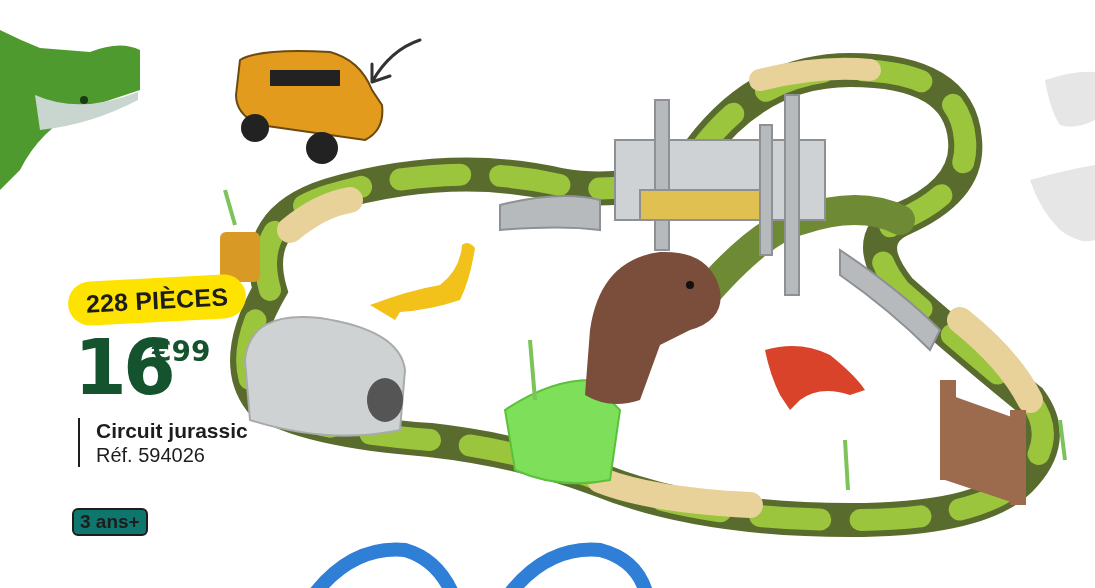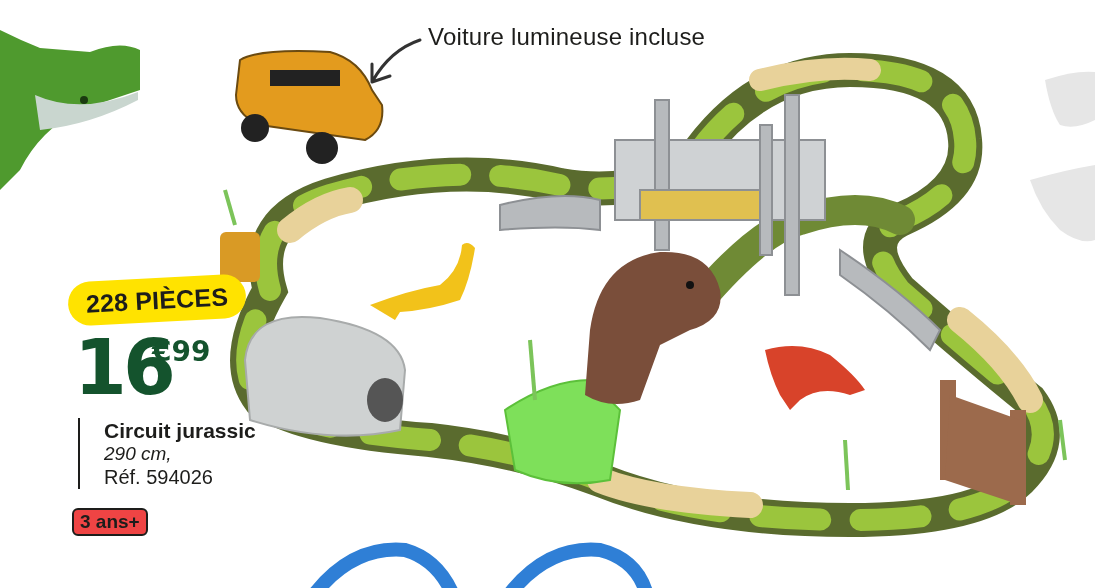--- a/index.html
+++ b/index.html
@@ -5,25 +5,25 @@
   html,body{margin:0;padding:0;background:#fff;}
   body{width:1095px;height:588px;position:relative;overflow:hidden;font-family:"Liberation Sans","DejaVu Sans",sans-serif;}
   .abs{position:absolute;}
   svg{display:block;}
   .annot{left:428px;top:22px;font-size:24px;line-height:29px;color:#1d1d1b;font-weight:500;letter-spacing:0.2px;}
   .badge{left:68px;top:278px;width:178px;height:44px;background:#ffe300;border-radius:22px;transform:rotate(-3deg);display:flex;align-items:center;justify-content:center;}
   .badge span{font-weight:bold;font-size:25px;color:#1d1d1b;letter-spacing:0.2px;}
   .price{left:74px;top:330px;color:#14532d;font-weight:bold;}
   .price .int{font-size:76px;line-height:76px;letter-spacing:-4px;font-family:"DejaVu Sans",sans-serif;}
   .price .cur{position:absolute;left:78px;top:10px;font-size:28px;line-height:24px;font-family:"DejaVu Sans",sans-serif;}
-  .desc{left:78px;top:418px;border-left:2px solid #1d1d1b;padding-left:24px;color:#1d1d1b;}
+  .desc{left:78px;top:418px;border-left:2px solid #1d1d1b;padding-left:16px;color:#1d1d1b;}
   .desc .name{font-size:21px;font-weight:bold;line-height:25px;}
   .desc .size{font-size:19px;font-style:italic;line-height:22px;}
   .desc .ref{font-size:20px;line-height:24px;}
-  .age{left:72px;top:508px;border:2px solid #1d1d1b;border-radius:6px;padding:1px 6px;font-size:19px;font-weight:bold;color:#1d1d1b;background:#ef4444;}
+  .age{left:72px;top:508px;border:2px solid #1d1d1b;border-radius:6px;padding:1px 6px;font-size:19px;font-weight:bold;color:#1d1d1b;background:#0f766e;}
 </style>
 </head>
 <body>
 
 <svg class="abs" style="left:0;top:0" width="1095" height="588" viewBox="0 0 1095 588">
 
   <g>
     <path d="M0 30 Q20 40 40 48 L90 52 Q120 40 140 50 L140 90 Q110 100 80 110 Q40 130 20 170 L0 190 Z" fill="#4f9a2e"></path>
     <path d="M35 95 Q80 115 138 92 L138 100 Q90 125 40 130 Z" fill="#c9d6cf"></path>
     <circle cx="84" cy="100" r="4" fill="#1b3b10"></circle>
@@ -94,31 +94,29 @@
 
   <path d="M420 40 Q390 50 372 82 M372 82 L372 64 M372 82 L390 76" stroke="#333" stroke-width="3" fill="none" stroke-linecap="round"></path>
 
   <g fill="none" stroke="#2f7fd6" stroke-width="14">
     <path d="M310 600 Q350 545 405 550 Q440 560 455 600"></path>
     <path d="M505 600 Q545 545 600 550 Q640 560 648 600"></path>
   </g>
 </svg>
 
 <div class="abs annot">
-  <div>Voiture lumineuse incluse</div>
 </div>
 
 <div class="abs badge">
   <span>228 PIÈCES</span>
 </div>
 
 <div class="abs price">
   <span class="int">16</span>
   <span class="cur">€99</span>
 </div>
 
 <div class="abs desc">
   <div class="name">Circuit jurassic</div>
-  <div class="size">290 cm,</div>
   <div class="ref">Réf. 594026</div>
 </div>
 
 <div class="abs age">3 ans+</div>
 
 </body></html>

